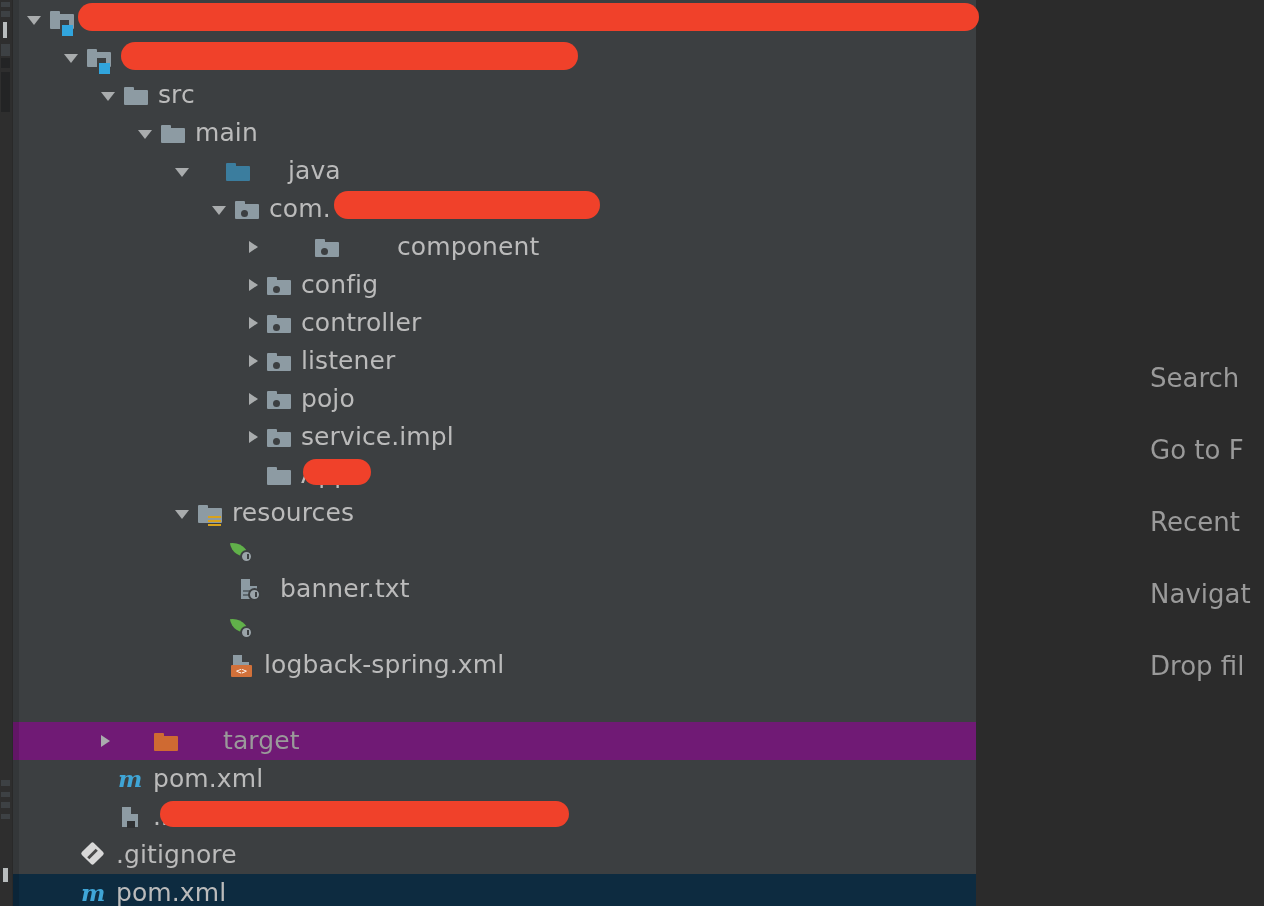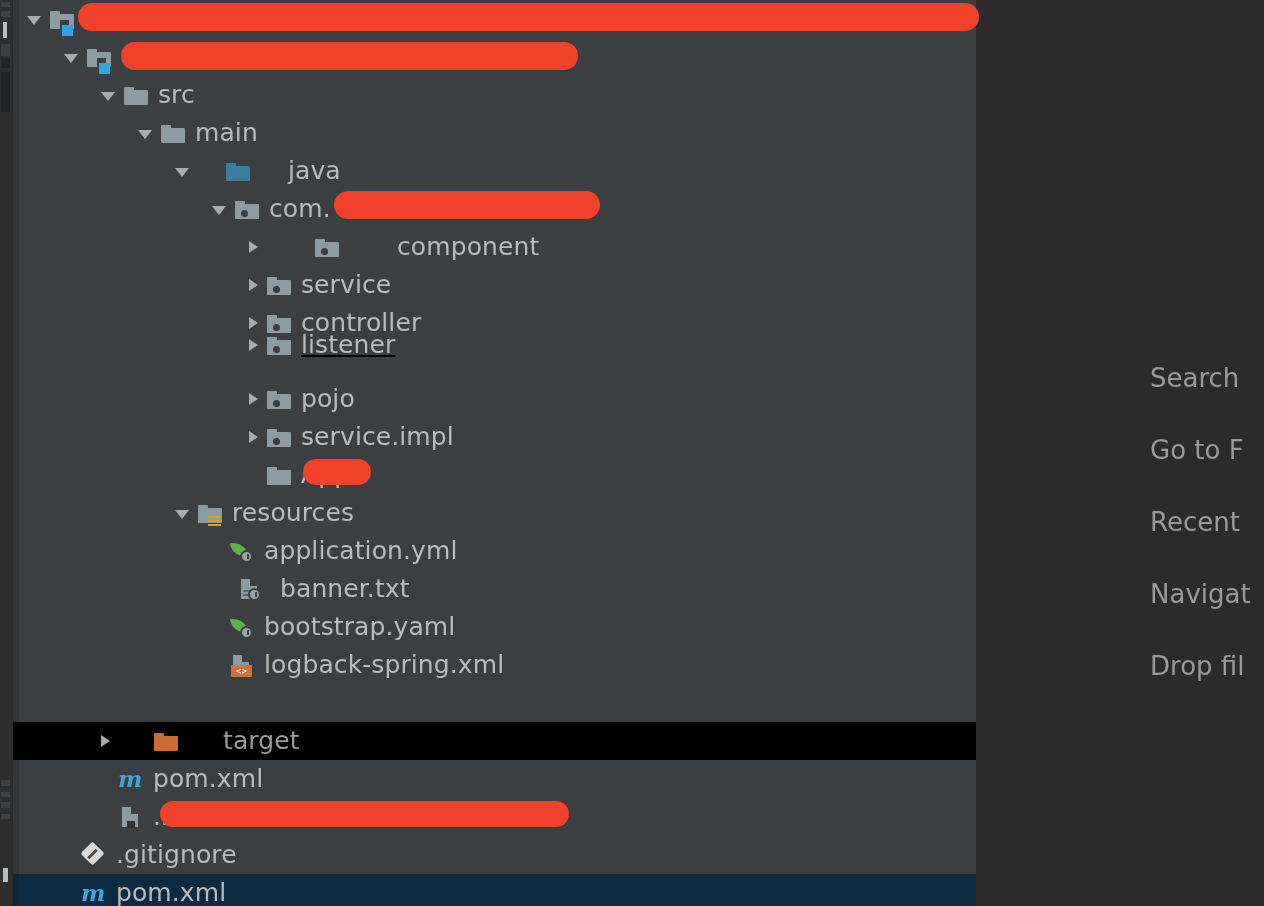--- a/index.html
+++ b/index.html
@@ -31,21 +31,21 @@
   .tree-scrollbar {
     position: absolute; left: 13px; top: 0; width: 6px; height: 906px;
     background: rgba(0,0,0,0.12);
   }
 
   .row {
     position: absolute; left: 0; width: 963px; height: 38px;
     display: flex; align-items: center;
     white-space: nowrap;
   }
-  .row.sel-target { background: #000000; gap: 35px; }
+  .row.sel-target { background: #701a75; gap: 35px; }
   .row.sel-blue   { background: #0d2b40; }
 
   .arrow {
     width: 0; height: 0; flex: 0 0 auto;
     border-left: 9px solid #a9acad;
     border-top: 6.5px solid transparent;
     border-bottom: 6.5px solid transparent;
     margin-right: 8px;
   }
   .arrow.down {
@@ -273,34 +273,34 @@
         </div>
         <div class="row" style="top: 266px; padding-left: 236px;">
           <span class="arrow"></span>
           <span class="icon">
             <span class="ic-folder ic-pkg">
               <span class="tab"></span>
               <span class="body"></span>
               <span class="dot"></span>
             </span>
           </span>
-          <span class="label">service</span>
+          <span class="label">config</span>
         </div>
         <div class="row" style="top: 304px; padding-left: 236px;">
           <span class="arrow"></span>
           <span class="icon">
             <span class="ic-folder ic-pkg">
               <span class="tab"></span>
               <span class="body"></span>
               <span class="dot"></span>
             </span>
           </span>
           <span class="label">controller</span>
         </div>
-        <div class="row" style="top: 326px; padding-left: 236px; text-decoration: underline;">
+        <div class="row" style="top: 342px; padding-left: 236px;">
           <span class="arrow"></span>
           <span class="icon">
             <span class="ic-folder ic-pkg">
               <span class="tab"></span>
               <span class="body"></span>
               <span class="dot"></span>
             </span>
           </span>
           <span class="label">listener</span>
         </div>
@@ -347,31 +347,29 @@
                 <i></i>
                 <i></i>
               </span>
             </span>
           </span>
           <span class="label">resources</span>
         </div>
         <div class="row" style="top: 532px; padding-left: 199px;">
           <span class="arrow none"></span>
           <span class="icon"><span class="ic-leaf"><span class="leaf"></span><span class="badge-run"></span></span></span>
-          <span class="label">application.yml</span>
         </div>
         <div class="row" style="top: 570px; padding-left: 199px; gap: 8px;">
           <span class="arrow none"></span>
           <span class="icon"><span class="ic-file"><span class="sheet"></span><span class="fold"></span><span class="txtline"></span><span class="txtline l2"></span><span class="badge-run"></span></span></span>
           <span class="label">banner.txt</span>
         </div>
         <div class="row" style="top: 608px; padding-left: 199px;">
           <span class="arrow none"></span>
           <span class="icon"><span class="ic-leaf"><span class="leaf"></span><span class="badge-run"></span></span></span>
-          <span class="label">bootstrap.yaml</span>
         </div>
         <div class="row" style="top: 646px; padding-left: 199px;">
           <span class="arrow none"></span>
           <span class="icon"><span class="ic-file"><span class="sheet"></span><span class="fold"></span><span class="badge-xml">&lt;&gt;</span></span></span>
           <span class="label">logback-spring.xml</span>
         </div>
         <div class="row" style="top: 684px; padding-left: 125px; margin-top: 43px;">
           <span class="arrow"></span>
           <span class="icon">
             <span class="ic-folder">

